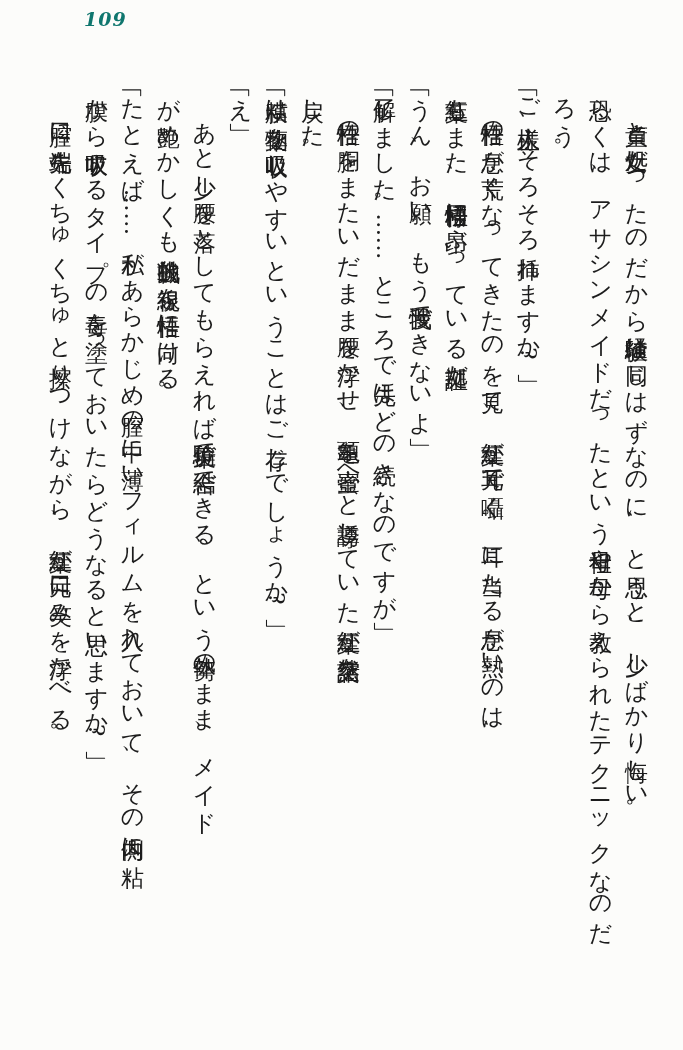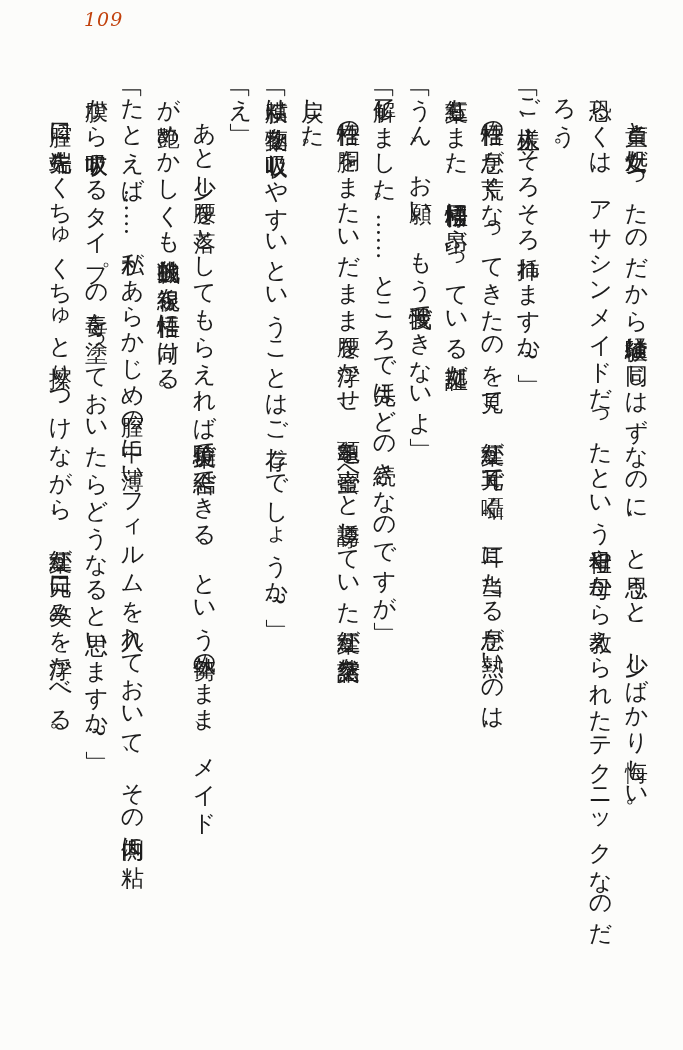--- a/index.html
+++ b/index.html
@@ -16,22 +16,23 @@
     overflow: hidden;
     font-family: "DejaVu Serif", "Liberation Serif", serif;
     color: #1c1c1c;
   }
   .page-number {
     position: absolute;
     top: 8px;
     left: 84px;
     font-size: 19px;
     font-style: italic;
-    color: #c2410c;
+    color: #0f766e;
     letter-spacing: 1px;
+    font-weight: bold;
   }
   .text-block {
     position: absolute;
     top: 82px;
     right: 28px;
     height: 952px;
     writing-mode: vertical-rl;
     text-orientation: mixed;
     font-size: 23px;
     line-height: 36px;

